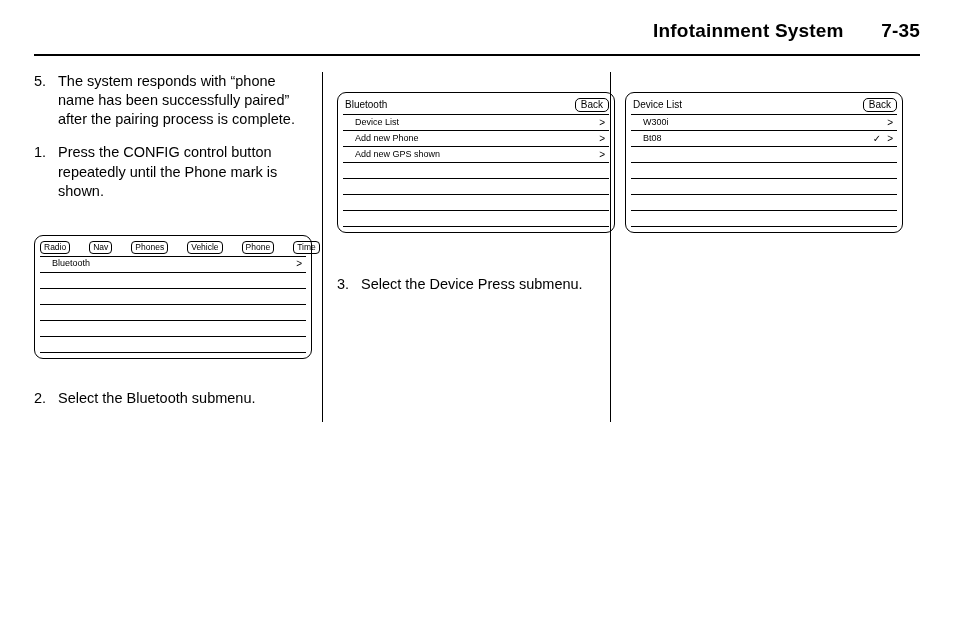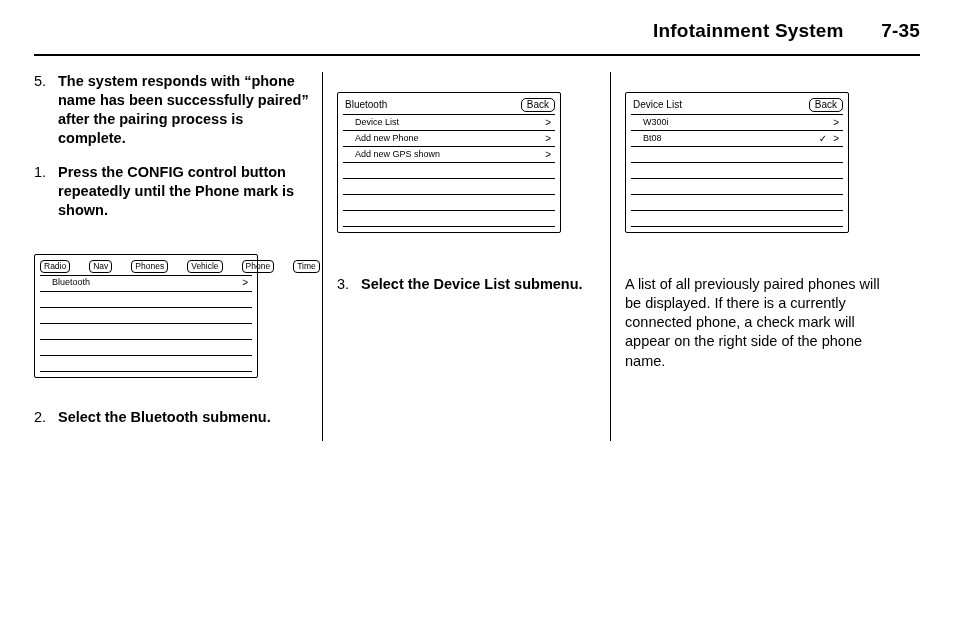--- a/index.html
+++ b/index.html
@@ -37,33 +37,33 @@
     box-sizing: border-box;
     font-size: 14.5px;
     line-height: 1.32;
   }
   .col + .col { border-left: 1px solid #000; padding-left: 14px; }
   .ol-item {
     display: flex;
     margin-bottom: 14px;
   }
   .ol-item .num { width: 24px; flex: none; }
-  .ol-item .txt { flex: 1; font-weight: bold; }
+  .ol-item .txt { flex: 1; }
   .hanging { padding-left: 24px; margin-bottom: 14px; }
   .bold { font-weight: bold; margin: 6px 0 10px 0; }
   .para { margin-bottom: 14px; }
 
   
   .screen {
     border: 1.5px solid #000;
-    border-radius: 2px;
+    border-radius: 9px;
     box-sizing: border-box;
     padding: 5px;
     margin: 8px 0 18px 0;
-    width: 224px;
+    width: 278px;
     font-size: 10px;
     font-family: Arial, Helvetica, sans-serif;
   }
   .screen .topbar {
     display: flex;
     justify-content: space-between;
     align-items: center;
     margin-bottom: 3px;
   }
   .screen .title-lbl { font-size: 10px; padding-left: 2px; }
@@ -189,21 +189,21 @@
           </div>
           <div class="row blank"></div>
           <div class="row blank"></div>
           <div class="row blank"></div>
           <div class="row blank"></div>
         </div>
       </div>
 
       <div class="ol-item" style="margin-top:42px;">
         <div class="num">3.</div>
-        <div class="txt">Select the Device List submenu.</div>
+        <div class="txt">Select the Device Press submenu.</div>
       </div>
 
     </div>
 
     <div class="col">
 
       <div class="screen" style="margin-top:20px;">
         <div class="topbar">
           <span class="title-lbl">Device List</span>
           <span class="back">Back</span>
@@ -223,18 +223,17 @@
             </span>
           </div>
           <div class="row blank"></div>
           <div class="row blank"></div>
           <div class="row blank"></div>
           <div class="row blank"></div>
           <div class="row blank"></div>
         </div>
       </div>
 
-      <div class="para" style="margin-top:42px;">A list of all previously paired phones will be displayed. If there is a currently connected phone, a check mark will appear on the right side of the phone name.</div>
 
     </div>
 
   </div>
 </div>
 
 </body></html>

